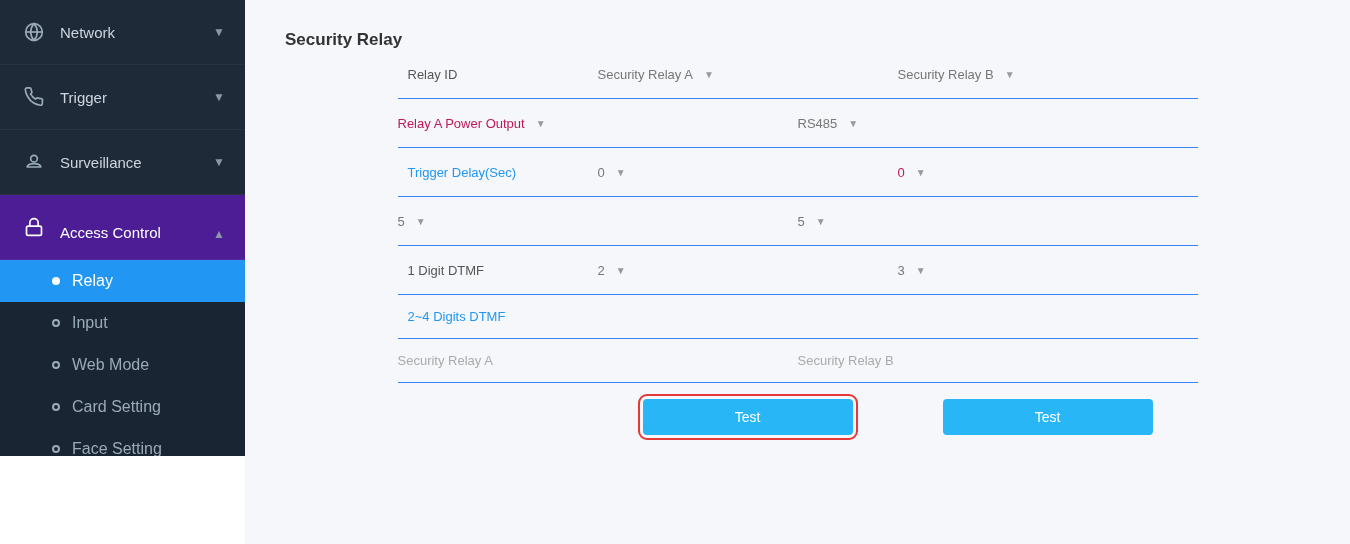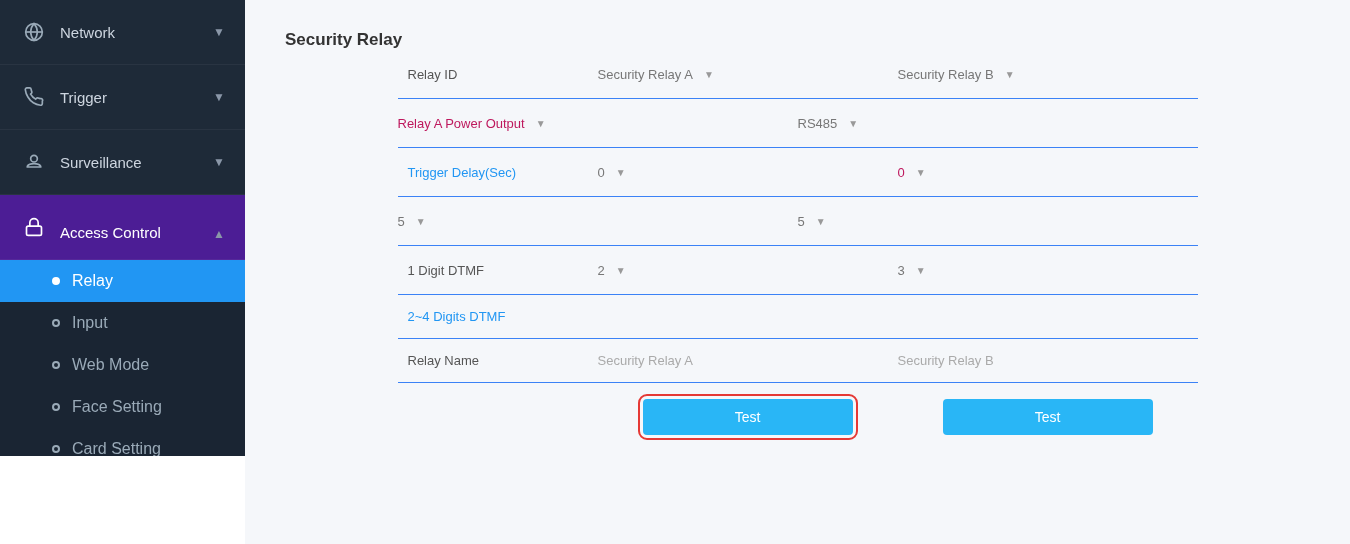--- a/index.html
+++ b/index.html
@@ -239,26 +239,26 @@
     </div>
 
     <div class="sub-item">
       <div class="dot"></div>
       <span>Web Mode</span>
     </div>
 
 
     <div class="sub-item">
       <div class="dot"></div>
+      <span>Card Setting</span>
+    </div>
+
+    <div class="sub-item">
+      <div class="dot"></div>
       <span>Face Setting</span>
-    </div>
-
-    <div class="sub-item">
-      <div class="dot"></div>
-      <span>Card Setting</span>
     </div>
 
   </div>
 </div>
 
 <div class="main-content">
   <div class="page-title">Security Relay</div>
 
   <div style="max-width:800px; margin:0 auto;">
 
@@ -332,21 +332,20 @@
 
     <div class="form-row">
       <div class="form-label blue">2~4 Digits DTMF</div>
       <div class="form-fields">
         <div class="field-col"></div>
         <div class="field-col"></div>
       </div>
     </div>
 
     <div class="form-row">
-      <div class="form-label">Relay Name</div>
       <div class="form-fields">
         <div class="field-col">
           <span class="relay-name-value">Security Relay A</span>
         </div>
         <div class="field-col">
           <span class="relay-name-value">Security Relay B</span>
         </div>
       </div>
     </div>
 

